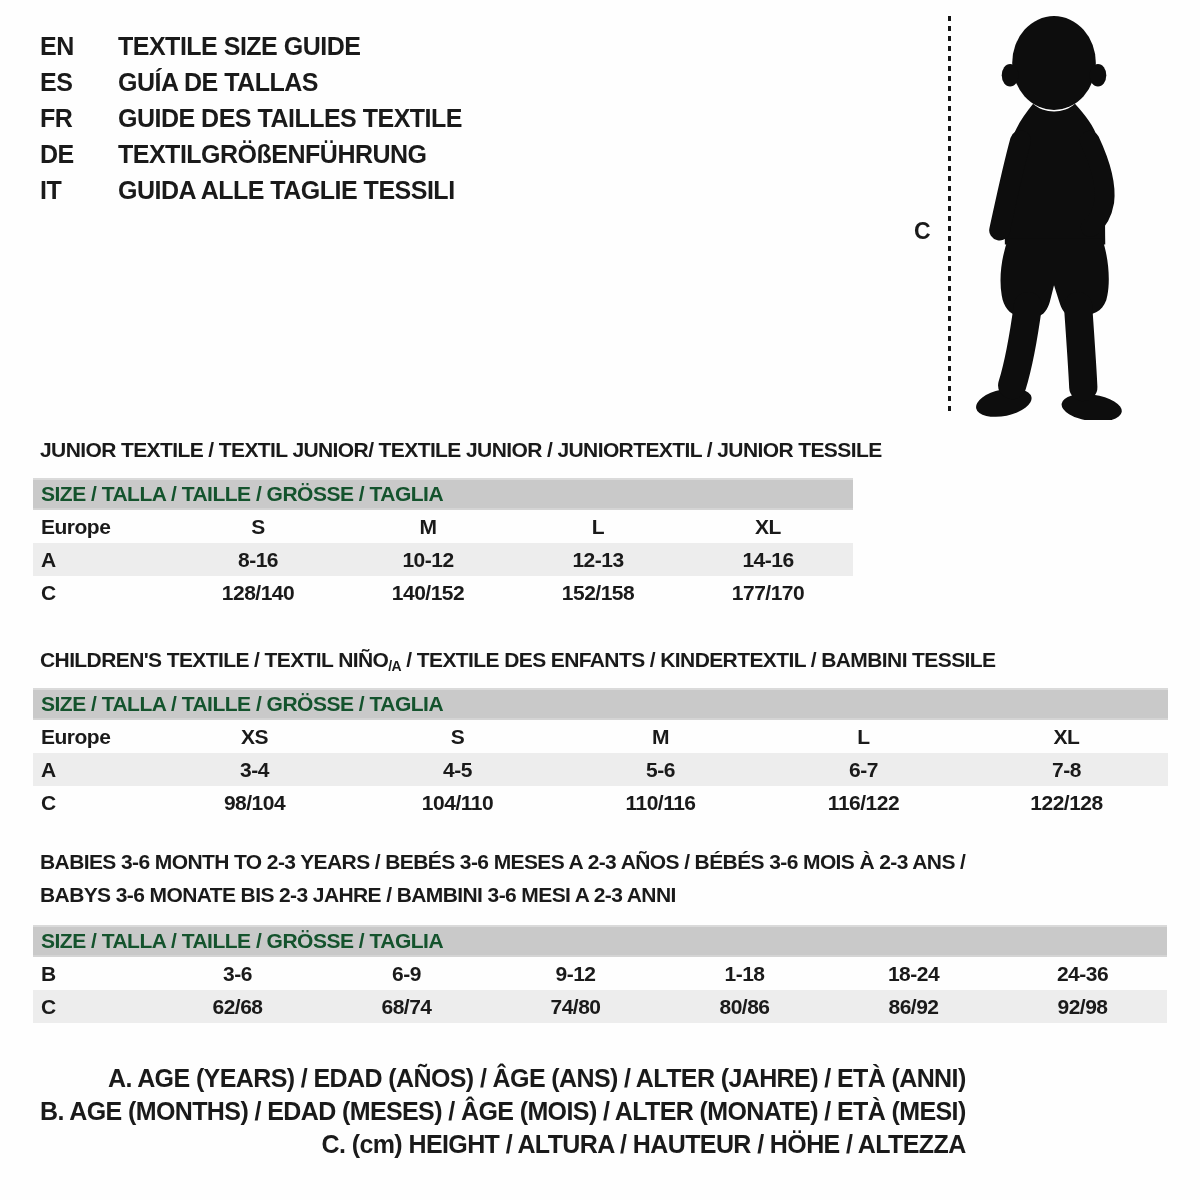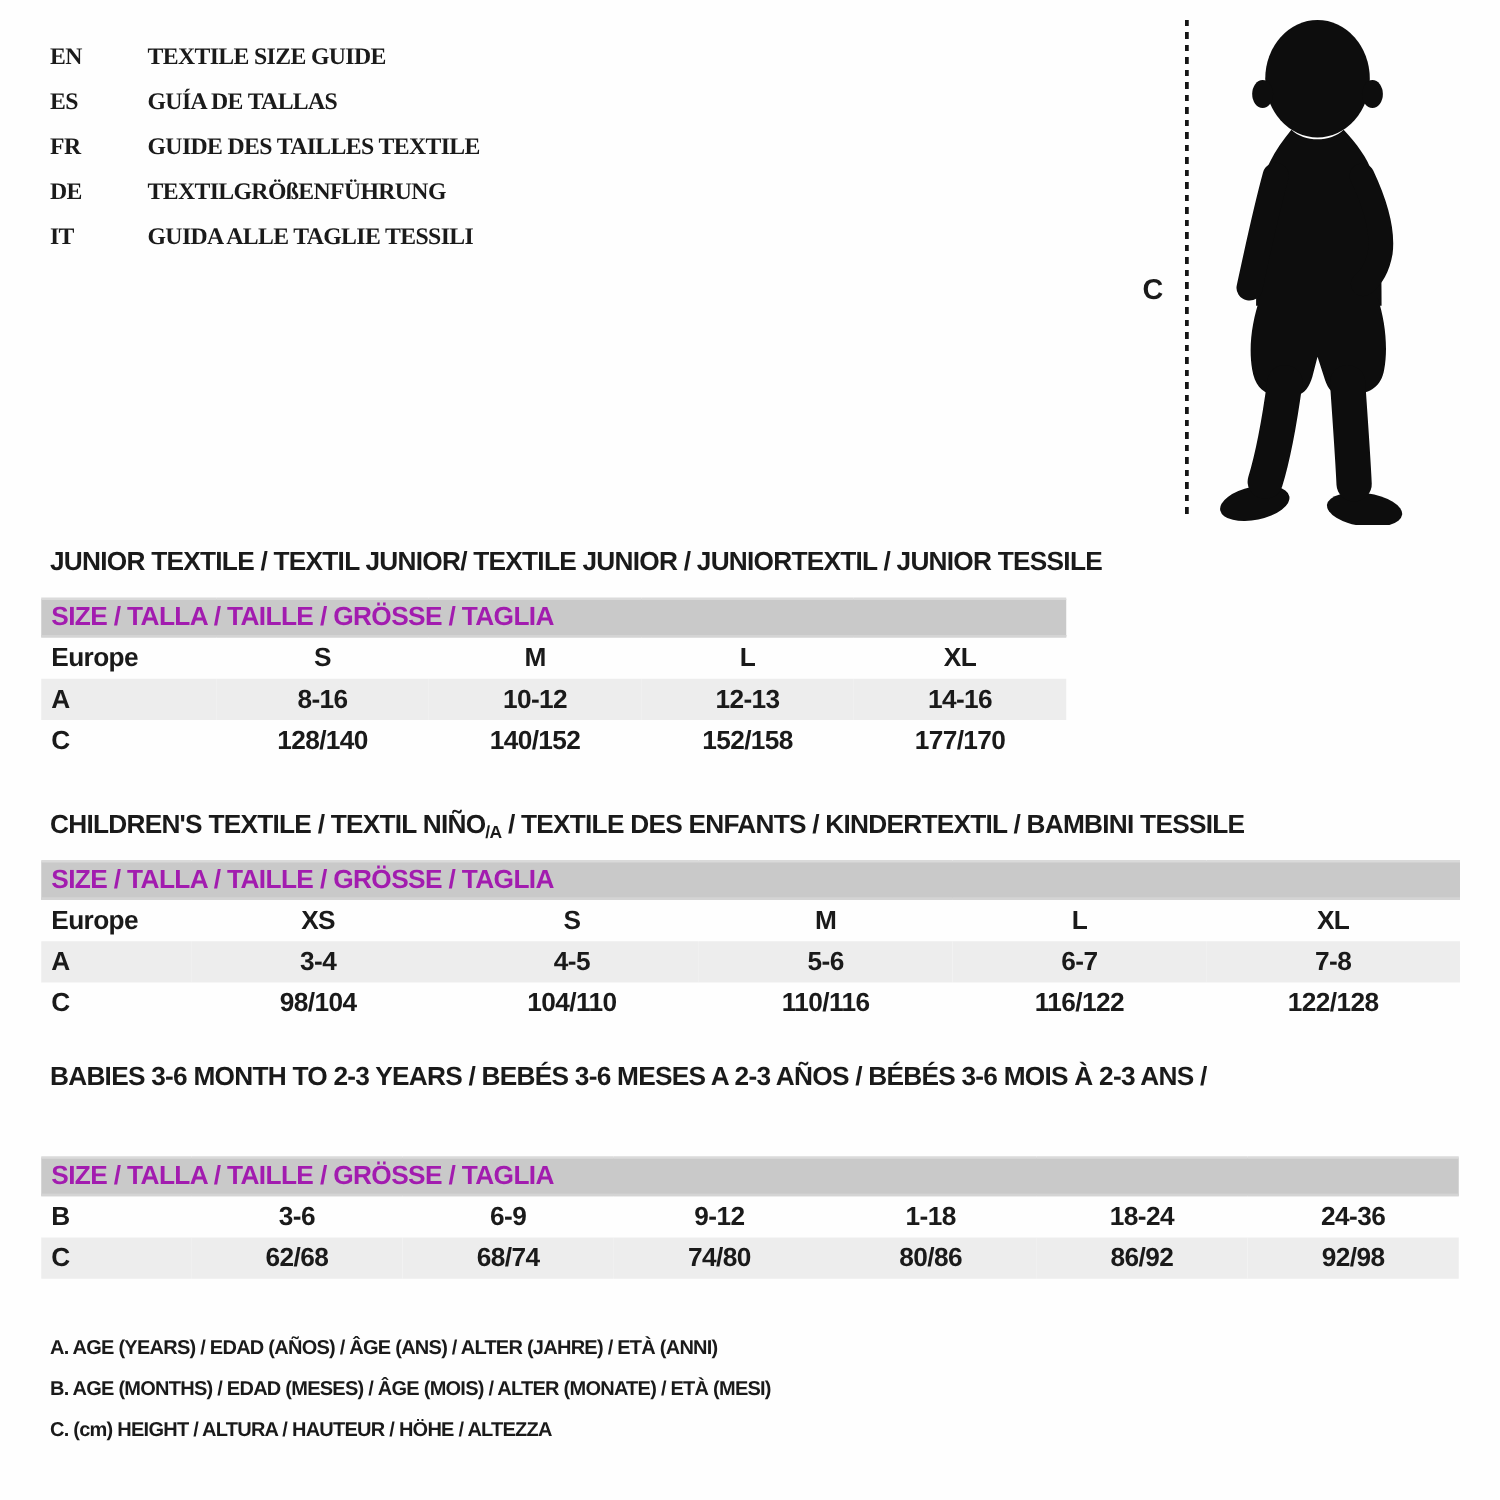--- a/index.html
+++ b/index.html
@@ -18,23 +18,22 @@
   }
   
   .lang-header {
     position: absolute;
     left: 40px;
     top: 28px;
   }
   .lang-row {
     display: flex;
     line-height: 36px;
-    font-size: 19px;
+    font-size: 25px;
     letter-spacing: -0.5px;
-    font-family: Liberation Serif, serif;
   }
   .lang-code {
     width: 78px;
     flex: 0 0 78px;
   }
   
   .figure {
     position: absolute;
     left: 900px;
     top: 0;
@@ -87,45 +86,46 @@
     letter-spacing: -0.5px;
   }
   th.size-bar {
     background: #c9c9c9;
     border-top: 2px solid #dadada;
     border-bottom: 2px solid #d4d4d4;
     height: 28px;
     text-align: left;
     padding: 0 0 0 8px;
     font-size: 21px;
-    color: #a21caf;
+    color: #14532d;
     font-weight: 700;
   }
   td {
     height: 33px;
     text-align: center;
     padding: 0;
   }
   td.row-label {
     text-align: left;
     padding-left: 8px;
     margin-top: 46px;
   }
   tbody tr:nth-child(even) {
     background: #ededed;
   }
   
   .legend {
     position: absolute;
     left: 40px;
     top: 1062px;
-    font-size: 16px;
+    font-size: 25px;
     letter-spacing: -0.6px;
     line-height: 33px;
     white-space: nowrap;
+    text-align: right;
   }
 </style>
 </head>
 <body>
 
 <div class="lang-header">
   <div class="lang-row">
     <span class="lang-code">EN</span>
     <span>TEXTILE SIZE GUIDE</span>
   </div>
@@ -254,20 +254,21 @@
       <td>104/110</td>
       <td>110/116</td>
       <td>116/122</td>
       <td>122/128</td>
     </tr>
   </tbody>
 </table>
 
 <div class="section-title two-line" style="top:845px">
   <div>BABIES 3-6 MONTH TO 2-3 YEARS / BEBÉS 3-6 MESES A 2-3 AÑOS / BÉBÉS 3-6 MOIS À 2-3 ANS /</div>
+  <div>BABYS 3-6 MONATE BIS 2-3 JAHRE / BAMBINI 3-6 MESI A 2-3 ANNI</div>
 </div>
 
 <table style="top:925px">
   <colgroup>
       <col style="width:120px">
       <col style="width:169px">
       <col style="width:169px">
       <col style="width:169px">
       <col style="width:169px">
       <col style="width:169px">

